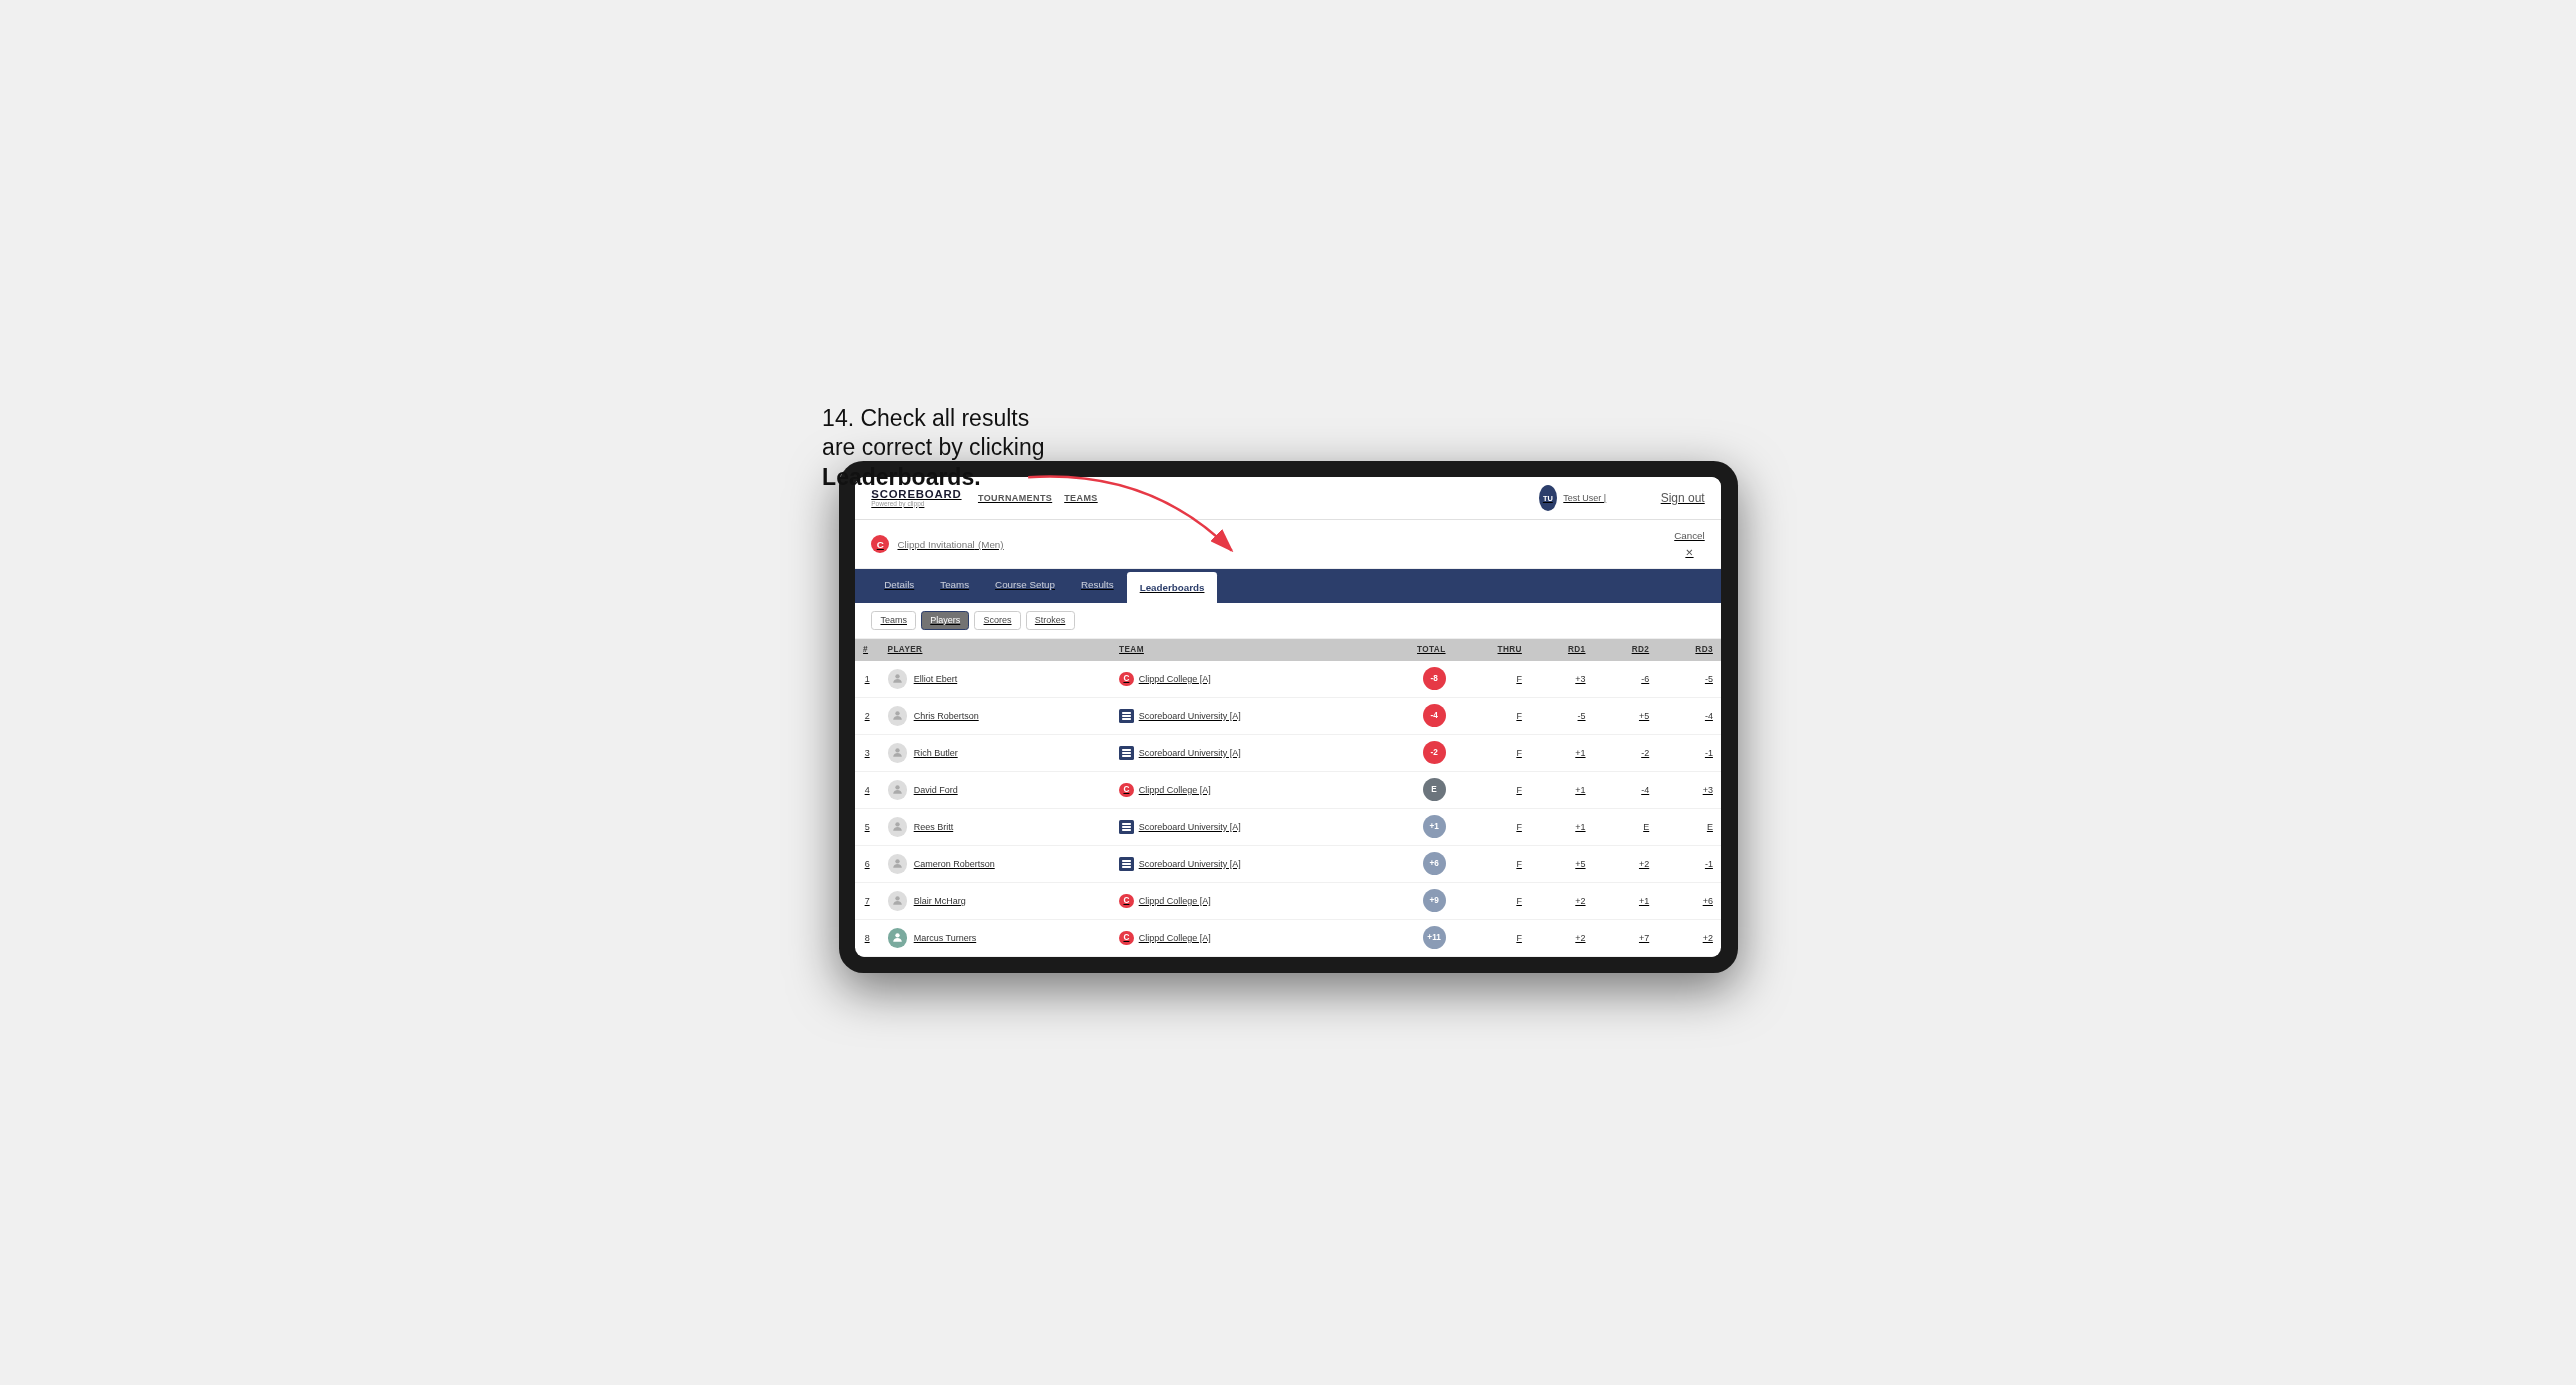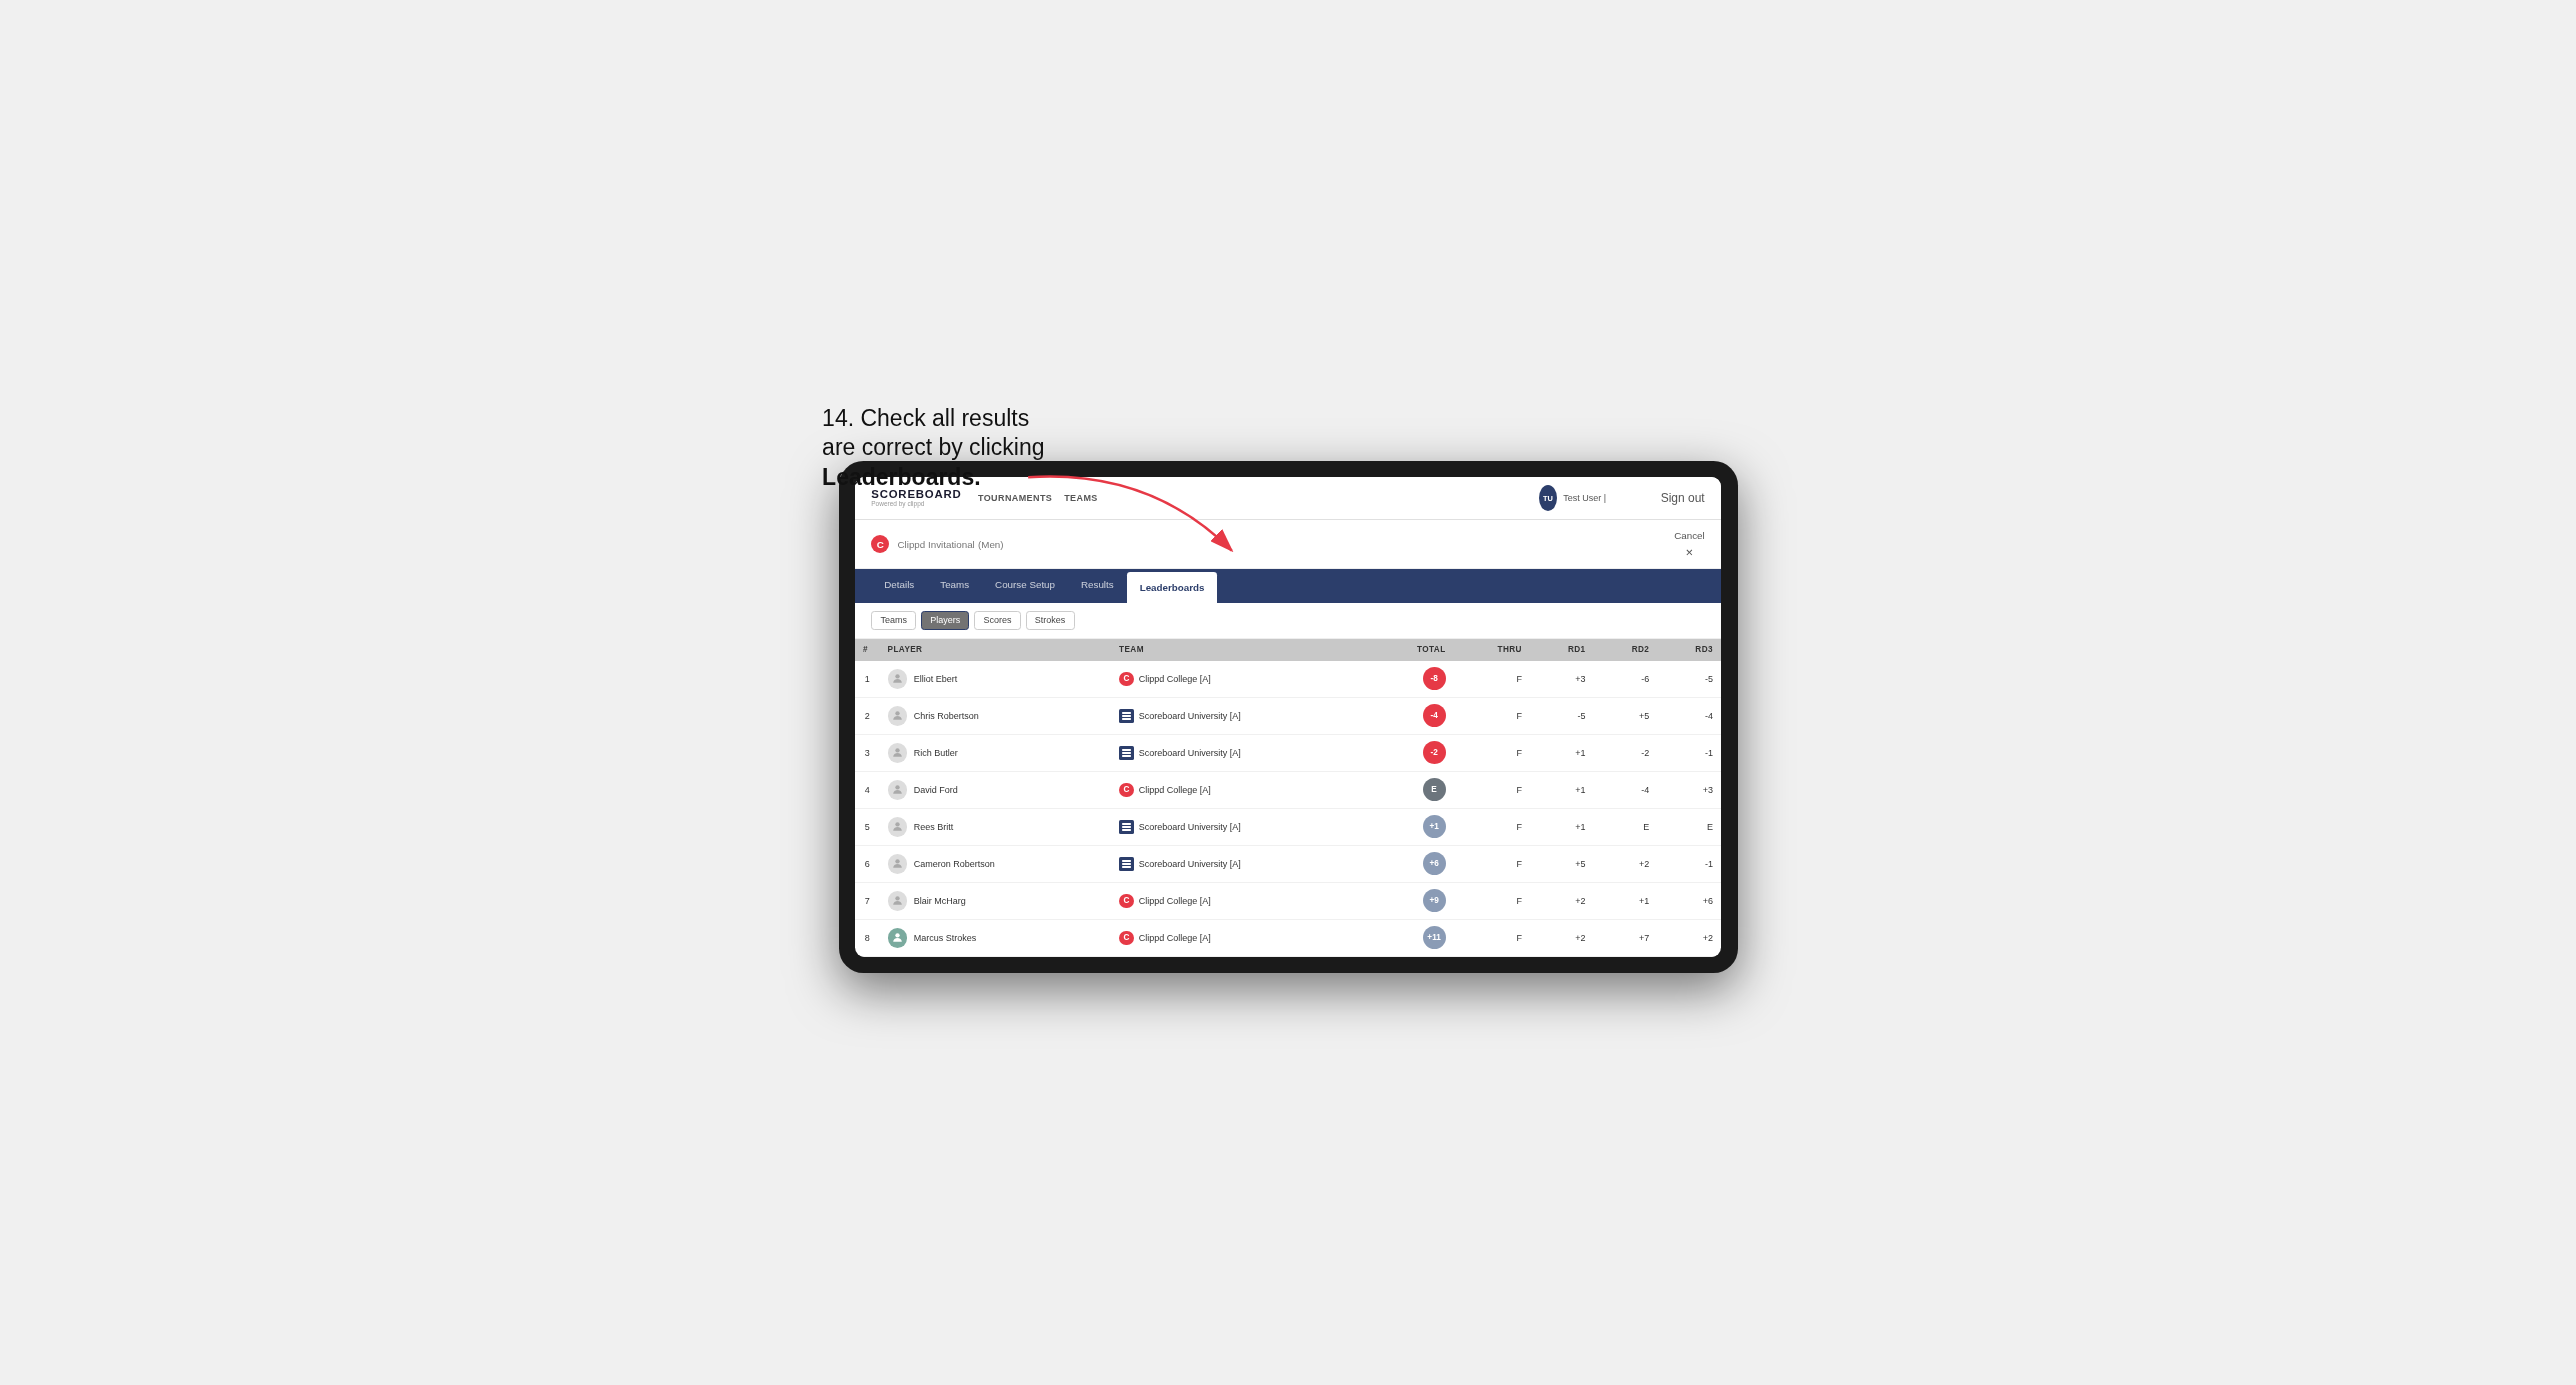--- a/index.html
+++ b/index.html
@@ -9,20 +9,21 @@
       min-height: 100vh;
       display: flex;
       align-items: center;
       justify-content: center;
       padding: 33px;
     }
     .outer-wrapper {
       width: 100%;
       max-width: 899px;
       position: relative;
+      text-decoration: underline;
     }
     .instruction-text {
       position: absolute;
       top: -8.2px;
       left: -16.4px;
       font-size: 23px;
       line-height: 1.3;
       color: #111;
       width: 278px;
       z-index: 10;
@@ -590,21 +591,21 @@
             <tr>
               <td class="pos-col">8</td>
               <td>
                 <div class="player-cell">
                   <div class="player-avatar photo" style="background: rgb(122, 170, 158);">
                     <svg viewBox="0 0 24 24">
                       <circle cx="12" cy="8" r="4" fill="#fff"></circle>
                       <path d="M4 20c0-4 4-7 8-7s8 3 8 7" fill="#fff"></path>
                     </svg>
                   </div>
-                  <span>Marcus Strokes</span>
+                  <span>Marcus Turners</span>
                 </div>
               </td>
               <td>
                 <div class="team-cell">
                   <div class="team-logo-c">C</div>
                   <span>Clippd College [A]</span>
                 </div>
               </td>
               <td class="num-col"><span class="score-badge score-over">+11</span></td>
               <td class="num-col">F</td>

